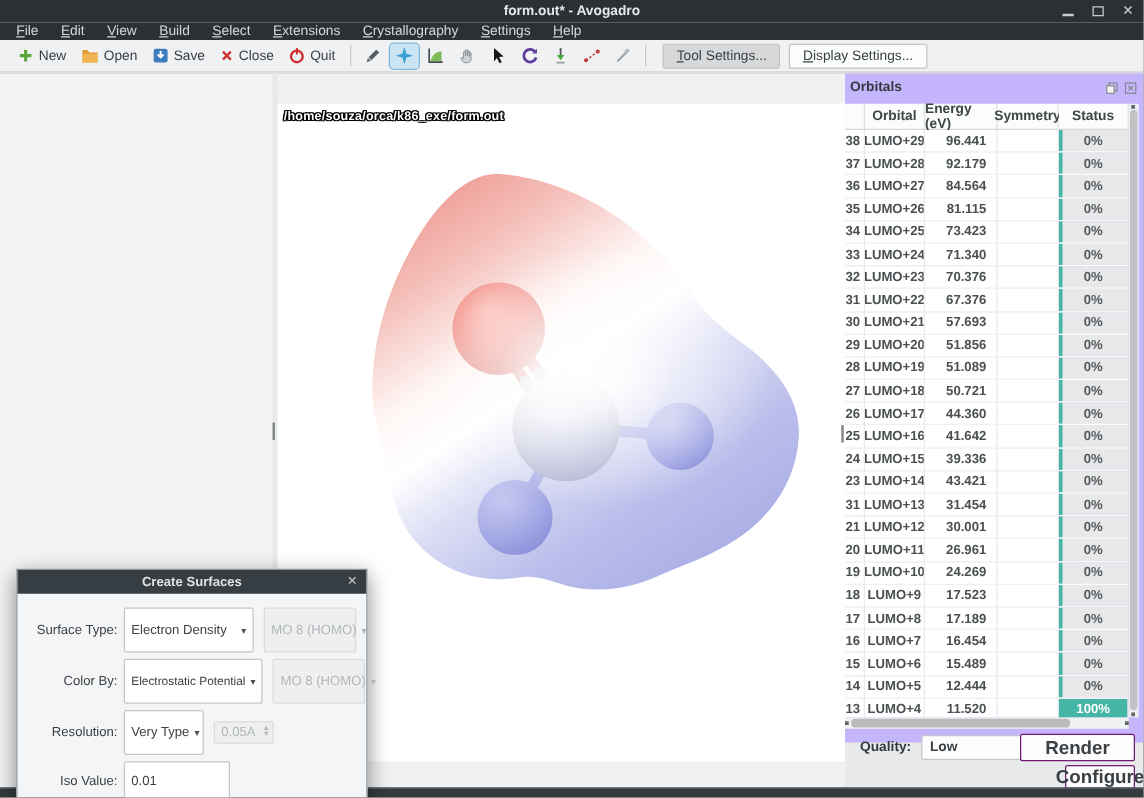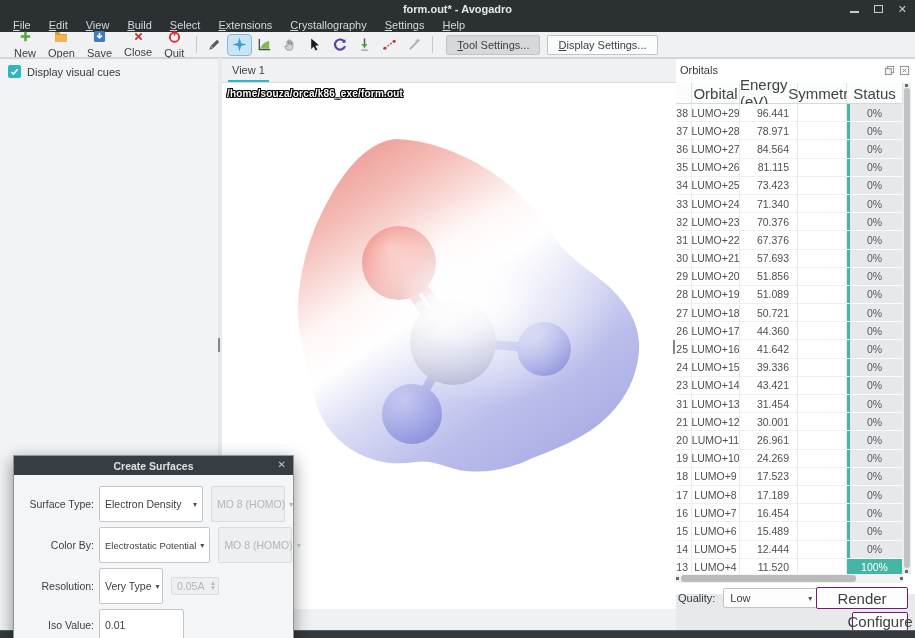--- a/index.html
+++ b/index.html
@@ -17,21 +17,21 @@
   .wc-max { width:9px; height:8px; border:1.5px solid #c7cccf; }
   .wc-close { color:#c7cccf; font-size:11px; line-height:1; font-weight:normal; }
   
   .menubar { position:absolute; left:0; top:18px; width:915px; height:14px; background:#2b3033;
     display:flex; align-items:center; padding-left:4px; color:#d4d8db; font-size:11px; }
   .menu-item { padding:0 9px; line-height:14px; }
   .menu-item u { text-decoration:underline; }
   
   .toolbar { position:absolute; left:0; top:32px; width:915px; height:26px; background:#eff1f2;
     border-bottom:1px solid #d2d4d5; display:flex; align-items:center; padding-left:8px; color:#3a3f44; }
-  .tbtn { display:flex; align-items:center; gap:4px; padding:3px 6px; border-radius:3px; white-space:nowrap;flex-direction:column; }
+  .tbtn { display:flex; align-items:center; gap:4px; padding:3px 6px; border-radius:3px; white-space:nowrap; }
   .sep { width:1px; height:17px; background:#c7cacb; margin:0 6px; flex:none; }
   .tool { width:23px; height:20px; display:flex; align-items:center; justify-content:center; border-radius:3px; flex:none; }
   .tool.active { background:#cbe4f4; outline:1px solid #7fb8de; }
   .settings-btn { border:1px solid #c2c5c7; background:#fbfcfc; padding:3px 10px; border-radius:2px; margin-left:7px; white-space:nowrap; }
   .settings-btn.pressed { background:#d6d8d9; }
   
   .left-panel { position:absolute; left:0; top:58px; width:218px; height:572px; background:#f2f3f4; border-top:1px solid #d3d5d6; }
   .panel-header { display:flex; align-items:center; justify-content:space-between; padding:5px 5px 4px 4px; }
   .dock-icons { display:flex; gap:4px; }
   .chk-row { display:flex; align-items:center; gap:6px; padding:6px 0 0 8px; }
@@ -43,42 +43,42 @@
   .canvas { position:absolute; left:0; top:24px; width:454px; height:526px; background:#ffffff; overflow:hidden; }
   .overlay-path { position:absolute; left:5px; top:5px; font-size:10px; font-weight:bold; color:#fff; letter-spacing:.2px;
     text-shadow:-1px 0 0 #000, 1px 0 0 #000, 0 -1px 0 #000, 0 1px 0 #000, -1px -1px 0 #000, 1px 1px 0 #000, -1px 1px 0 #000, 1px -1px 0 #000; }
   .messages { position:absolute; left:0; top:550px; width:454px; height:22px; background:#f0f2f3; }
   .msg-line-teal { position:absolute; left:0; top:1px; width:221px; height:2px; background:#2fb5c8; }
   .msg-handle { position:absolute; left:214px; top:0; width:13px; height:4px; background:#84898c; border-radius:2px; }
   .msg-line-gray { position:absolute; left:227px; top:2px; width:227px; height:1px; background:#d5d7d8; }
   .msg-tab { position:absolute; left:92px; top:7px; color:#3f4447; }
   .split-mark { position:absolute; width:2px; height:14px; background:#84898c; }
   
-  .right-panel { position:absolute; left:676px; top:58px; width:239px; height:536px; background:#ffffff; border-top:1px solid #d3d5d6; }
+  .right-panel { position:absolute; left:676px; top:58px; width:239px; height:536px; background:#c4b5fd; border-top:1px solid #d3d5d6;font-weight:bold; }
   .otable-head { position:absolute; left:0; top:24px; display:flex; height:21px; }
-  .hcell { border-right:1px solid #e0e2e3; border-bottom:1px solid #d7d9da; background:#fbfcfc; font-size:15px;
+  .hcell { border-right:1px solid #e0e2e3; border-bottom:1px solid #d7d9da; background:#fbfcfc; font-size:11px;
     color:#3f4447; display:flex; align-items:center; justify-content:center; }
   .otable-body { position:absolute; left:0; top:45px; width:227px; height:470px; overflow:hidden; }
   .trow { display:flex; height:18.2px; }
   .tcell { border-right:1px solid #e8eaeb; border-bottom:1px solid #eef0f1; background:#fff; font-size:10.5px;
     color:#4a4f52; display:flex; align-items:center; overflow:hidden; }
   .c-num { width:16px; justify-content:flex-end; padding-right:3px; }
   .c-orb { width:48px; justify-content:center; }
   .c-en  { width:58px; justify-content:flex-end; padding-right:8px; }
   .c-sym { width:49px; }
   .c-status { width:56px; position:relative; background:#e7e8e9; justify-content:center; border-bottom:1px solid #fbfcfc; }
   .c-status .bar { position:absolute; left:0; top:0; bottom:0; background:#45b5a6; }
   .c-status .stlab { position:relative; z-index:1; color:#55595c; }
   .c-status .stlab.inv { color:#ffffff; }
   .vscroll { position:absolute; left:227px; top:24px; width:8px; height:491px; background:#eceeef; }
   .vscroll .thumb { position:absolute; left:1px; top:5px; width:6px; height:480px; background:#c0c2c4; border-radius:3px; }
   .hscroll { position:absolute; left:0; top:515px; width:227px; height:9px; background:#f0f1f2; }
   .hscroll .thumb { position:absolute; left:5px; top:1px; width:175px; height:7px; background:#b9bbbd; border-radius:3px; }
   .sdot { position:absolute; width:3px; height:3px; background:#63686b; }
-  .qrow { position:absolute; left:2px; top:529px; display:flex; align-items:center; }
+  .qrow { position:absolute; left:12px; top:529px; display:flex; align-items:center; }
   .qselect { width:96px; height:20px; border:1px solid #c3c6c8; background:#fdfdfd; border-radius:2px;
     display:flex; align-items:center; justify-content:space-between; padding:0 6px; margin-left:8px; color:#3a3f43; }
   .caret { font-size:8px; color:#4a4f52; }
   .caret.dis { color:#b2b6b8; }
   .btn { background:#fdfdfd; border:1px solid #701a75; border-radius:2px; font-size:15px; color:#3a3f43;
     display:flex; align-items:center; justify-content:center; }
   .btn.disabled { color:#b4b8ba; }
   .render-btn { position:absolute; left:140px; top:528px; width:92px; height:22px; }
   .configure-btn { position:absolute; left:176px; top:553px; width:56px; height:19px; }
   
@@ -220,34 +220,23 @@
             <path d="M11 1.5l.9 1.9 1.9.9-1.9.9-.9 1.9-.9-1.9-1.9-.9 1.9-.9z" fill="#b6bbbe"></path>
           </svg>
         </div>
       </div>
     <div class="sep"></div>
     <div class="settings-btn pressed"><u>T</u>ool Settings...</div>
     <div class="settings-btn"><u>D</u>isplay Settings...</div>
   </div>
 
   <div class="left-panel">
-    <div class="chk-row">
-      <span class="checkbox">
-        <svg width="9" height="9" viewBox="0 0 10 10">
-            <path d="M1.5 5.5l2.3 2.3L8.5 2.5" stroke="#fff" stroke-width="1.8" fill="none"></path>
-          </svg>
-      </span>
-      <span>Display visual cues</span>
-    </div>
   </div>
 
   <div class="viewport">
-    <div class="vtab-row">
-      <span class="vtab">View 1</span>
-    </div>
     <div class="canvas">
       <span class="overlay-path">/home/souza/orca/k86_exe/form.out</span>
       <svg width="454" height="526" viewBox="222 82 454 526">
         <defs>
           <radialGradient id="gO" cx="38%" cy="30%" r="75%">
             <stop offset="0%" stop-color="#ffb0a7"></stop>
               <stop offset="52%" stop-color="#ee6257"></stop>
               <stop offset="100%" stop-color="#bf3028"></stop>
           </radialGradient>
           <radialGradient id="gC" cx="40%" cy="32%" r="75%">
@@ -343,21 +332,21 @@
           <div class="tcell c-en">96.441</div>
           <div class="tcell c-sym"></div>
           <div class="tcell c-status">
             <div class="bar" style="width: 0%; min-width: 3px;"></div>
             <span class="stlab">0%</span>
           </div>
         </div>
         <div class="trow">
           <div class="tcell c-num">37</div>
           <div class="tcell c-orb">LUMO+28</div>
-          <div class="tcell c-en">78.971</div>
+          <div class="tcell c-en">92.179</div>
           <div class="tcell c-sym"></div>
           <div class="tcell c-status">
             <div class="bar" style="width: 0%; min-width: 3px;"></div>
             <span class="stlab">0%</span>
           </div>
         </div>
         <div class="trow">
           <div class="tcell c-num">36</div>
           <div class="tcell c-orb">LUMO+27</div>
           <div class="tcell c-en">84.564</div>

